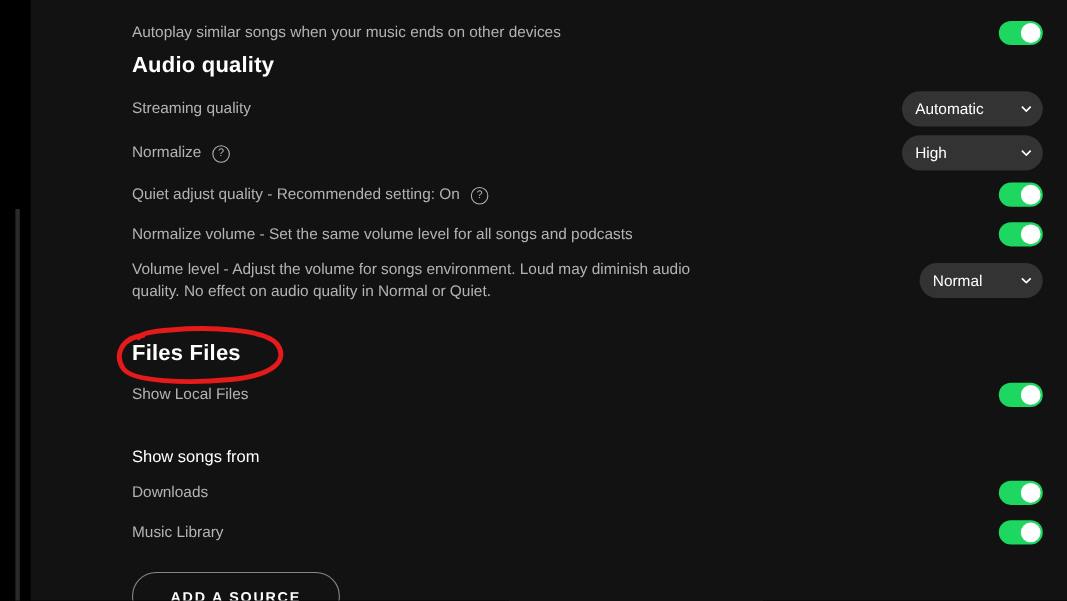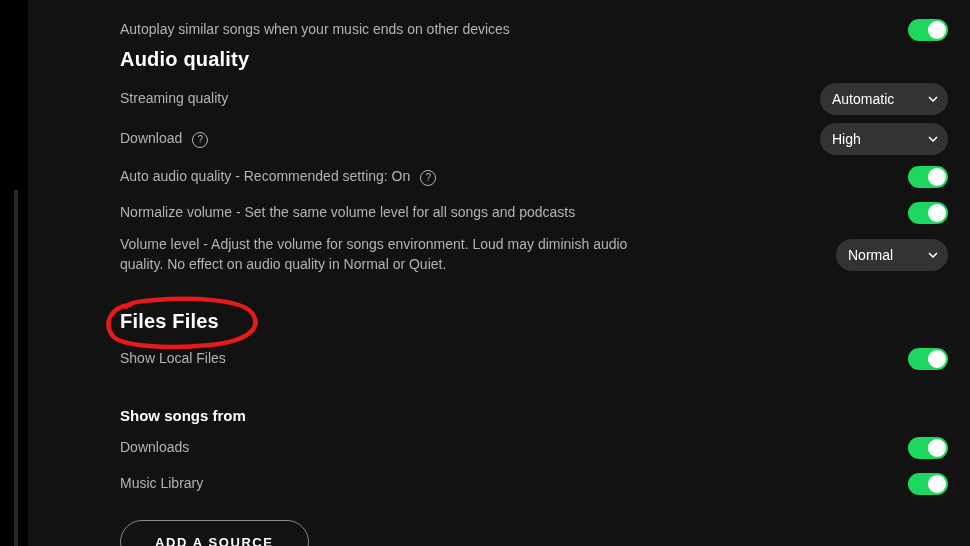--- a/index.html
+++ b/index.html
@@ -7,21 +7,21 @@
   body { font-family: -apple-system, BlinkMacSystemFont, "Segoe UI", Helvetica, Arial, sans-serif; color: #b3b3b3; }
 
   .left-rail { position: absolute; left: 14px; top: 190px; width: 4px; height: 356px; background: #2a2a2a; }
 
   .panel { position: absolute; left: 28px; top: 0; right: 0; bottom: 0; background: #121212; padding: 16px 22px 0 92px; overflow: hidden; }
 
   .row { display: flex; align-items: center; justify-content: space-between; min-height: 36px; padding: 4px 0; }
   .row .label { color: #b3b3b3; font-size: 14px; line-height: 1.4; max-width: 520px; }
 
   h2.section { color: #fff; font-size: 20px; font-weight: 700; margin-bottom: 8px; letter-spacing: 0.2px; }
-  h3.subsection { color: #fff; font-size: 15px; font-weight: 700; margin-top: 30px; margin-bottom: 6px; }
+  h3.subsection { color: #fff; font-size: 15px; font-weight: 400; margin-top: 30px; margin-bottom: 6px; }
 
   .help-icon { display: inline-flex; align-items: center; justify-content: center; width: 16px; height: 16px; border: 1.3px solid #b3b3b3; border-radius: 50%; font-size: 10px; color: #b3b3b3; margin-left: 6px; vertical-align: middle; }
 
   .toggle { position: relative; width: 40px; height: 22px; border-radius: 11px; background: #1ed760; flex-shrink: 0; }
   .toggle .knob { position: absolute; top: 2px; right: 2px; width: 18px; height: 18px; border-radius: 50%; background: #fff; }
 
   .select { display: flex; align-items: center; justify-content: space-between; width: 128px; height: 32px; background: #333333; border-radius: 16px; padding: 0 10px 0 12px; color: #fff; font-size: 14px; flex-shrink: 0; }
   .select.wide { width: 112px; }
   .chev { display: inline-flex; }
 
@@ -56,36 +56,36 @@
       <span class="chev">
           <svg width="10" height="6" viewBox="0 0 10 6">
             <path d="M1 1 L5 5 L9 1" stroke="#fff" stroke-width="1.5" fill="none"></path>
           </svg>
         </span>
     </div>
   </div>
 
   <div class="row">
     <span class="label">
-      <span>Download</span>
+      <span>Normalize</span>
       <span class="help-icon">?</span>
     </span>
     <div class="select">
       <span>High</span>
       <span class="chev">
           <svg width="10" height="6" viewBox="0 0 10 6">
             <path d="M1 1 L5 5 L9 1" stroke="#fff" stroke-width="1.5" fill="none"></path>
           </svg>
         </span>
     </div>
   </div>
 
   <div class="row">
     <span class="label">
-      <span>Auto audio quality - Recommended setting: On</span>
+      <span>Quiet adjust quality - Recommended setting: On</span>
       <span class="help-icon">?</span>
     </span>
     <div class="toggle">
         <div class="knob"></div>
       </div>
   </div>
 
   <div class="row">
     <span class="label">Normalize volume - Set the same volume level for all songs and podcasts</span>
     <div class="toggle">

